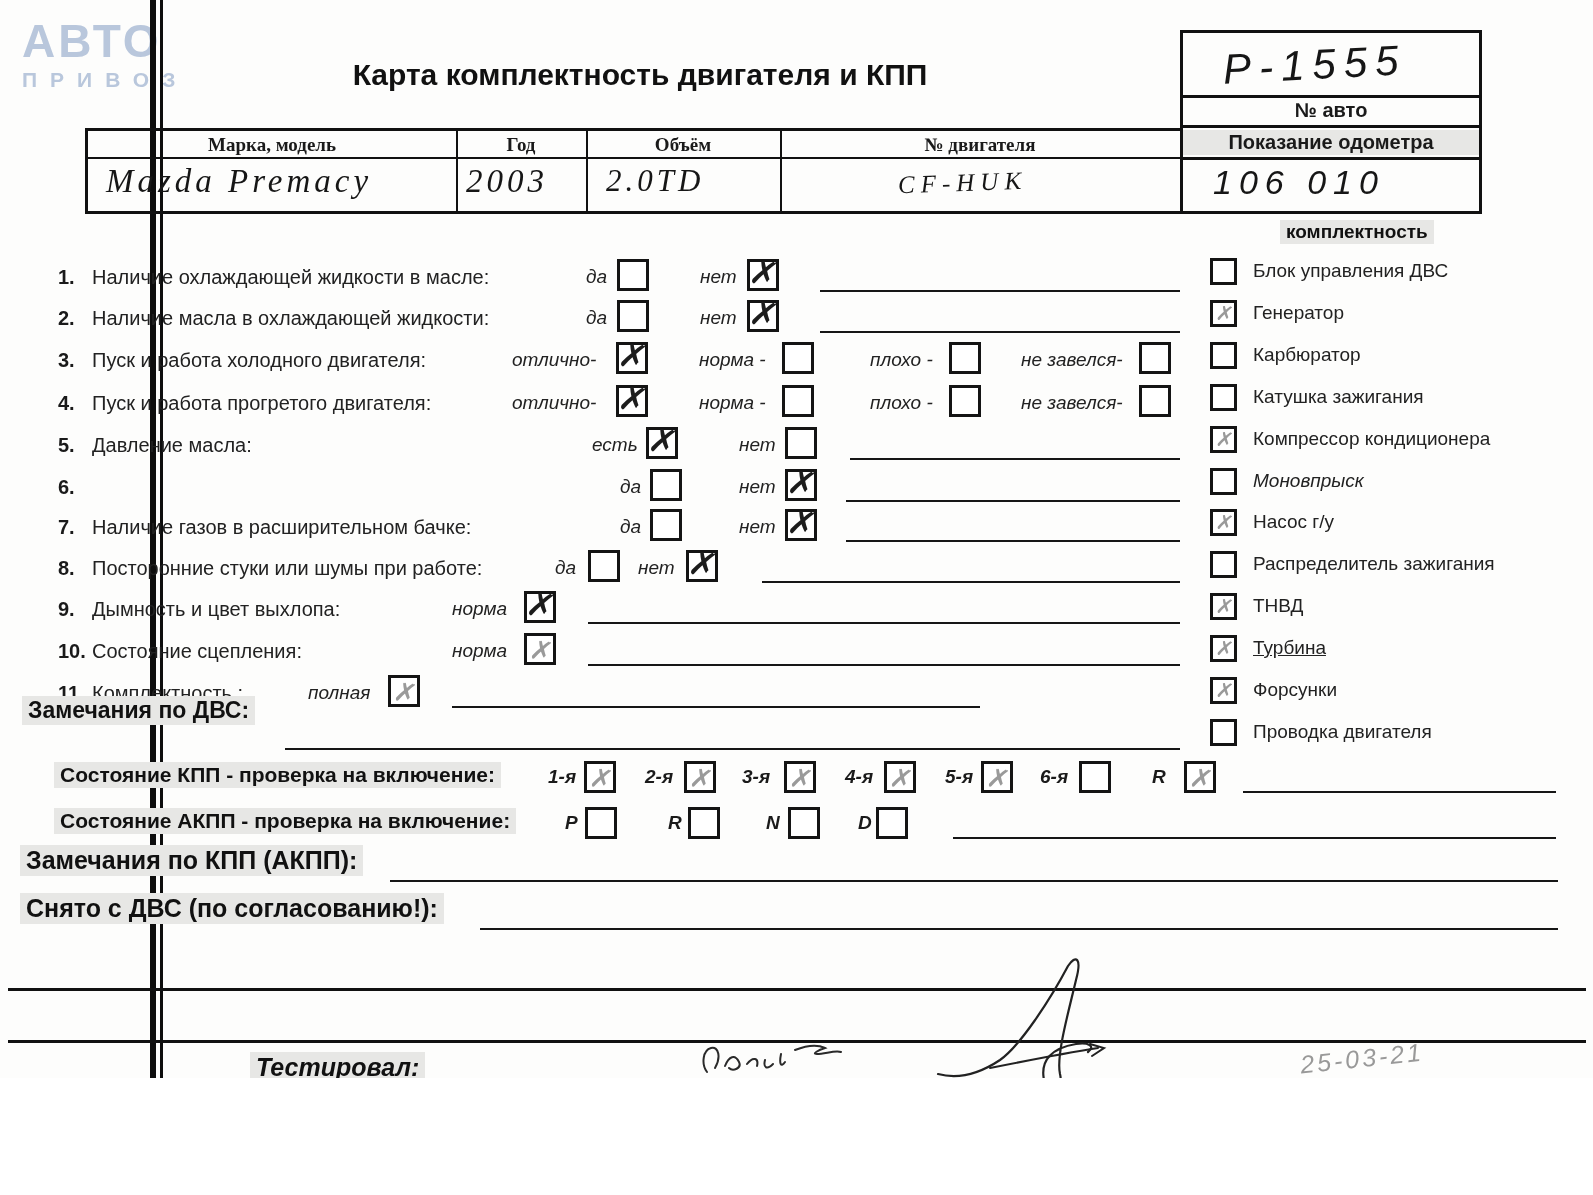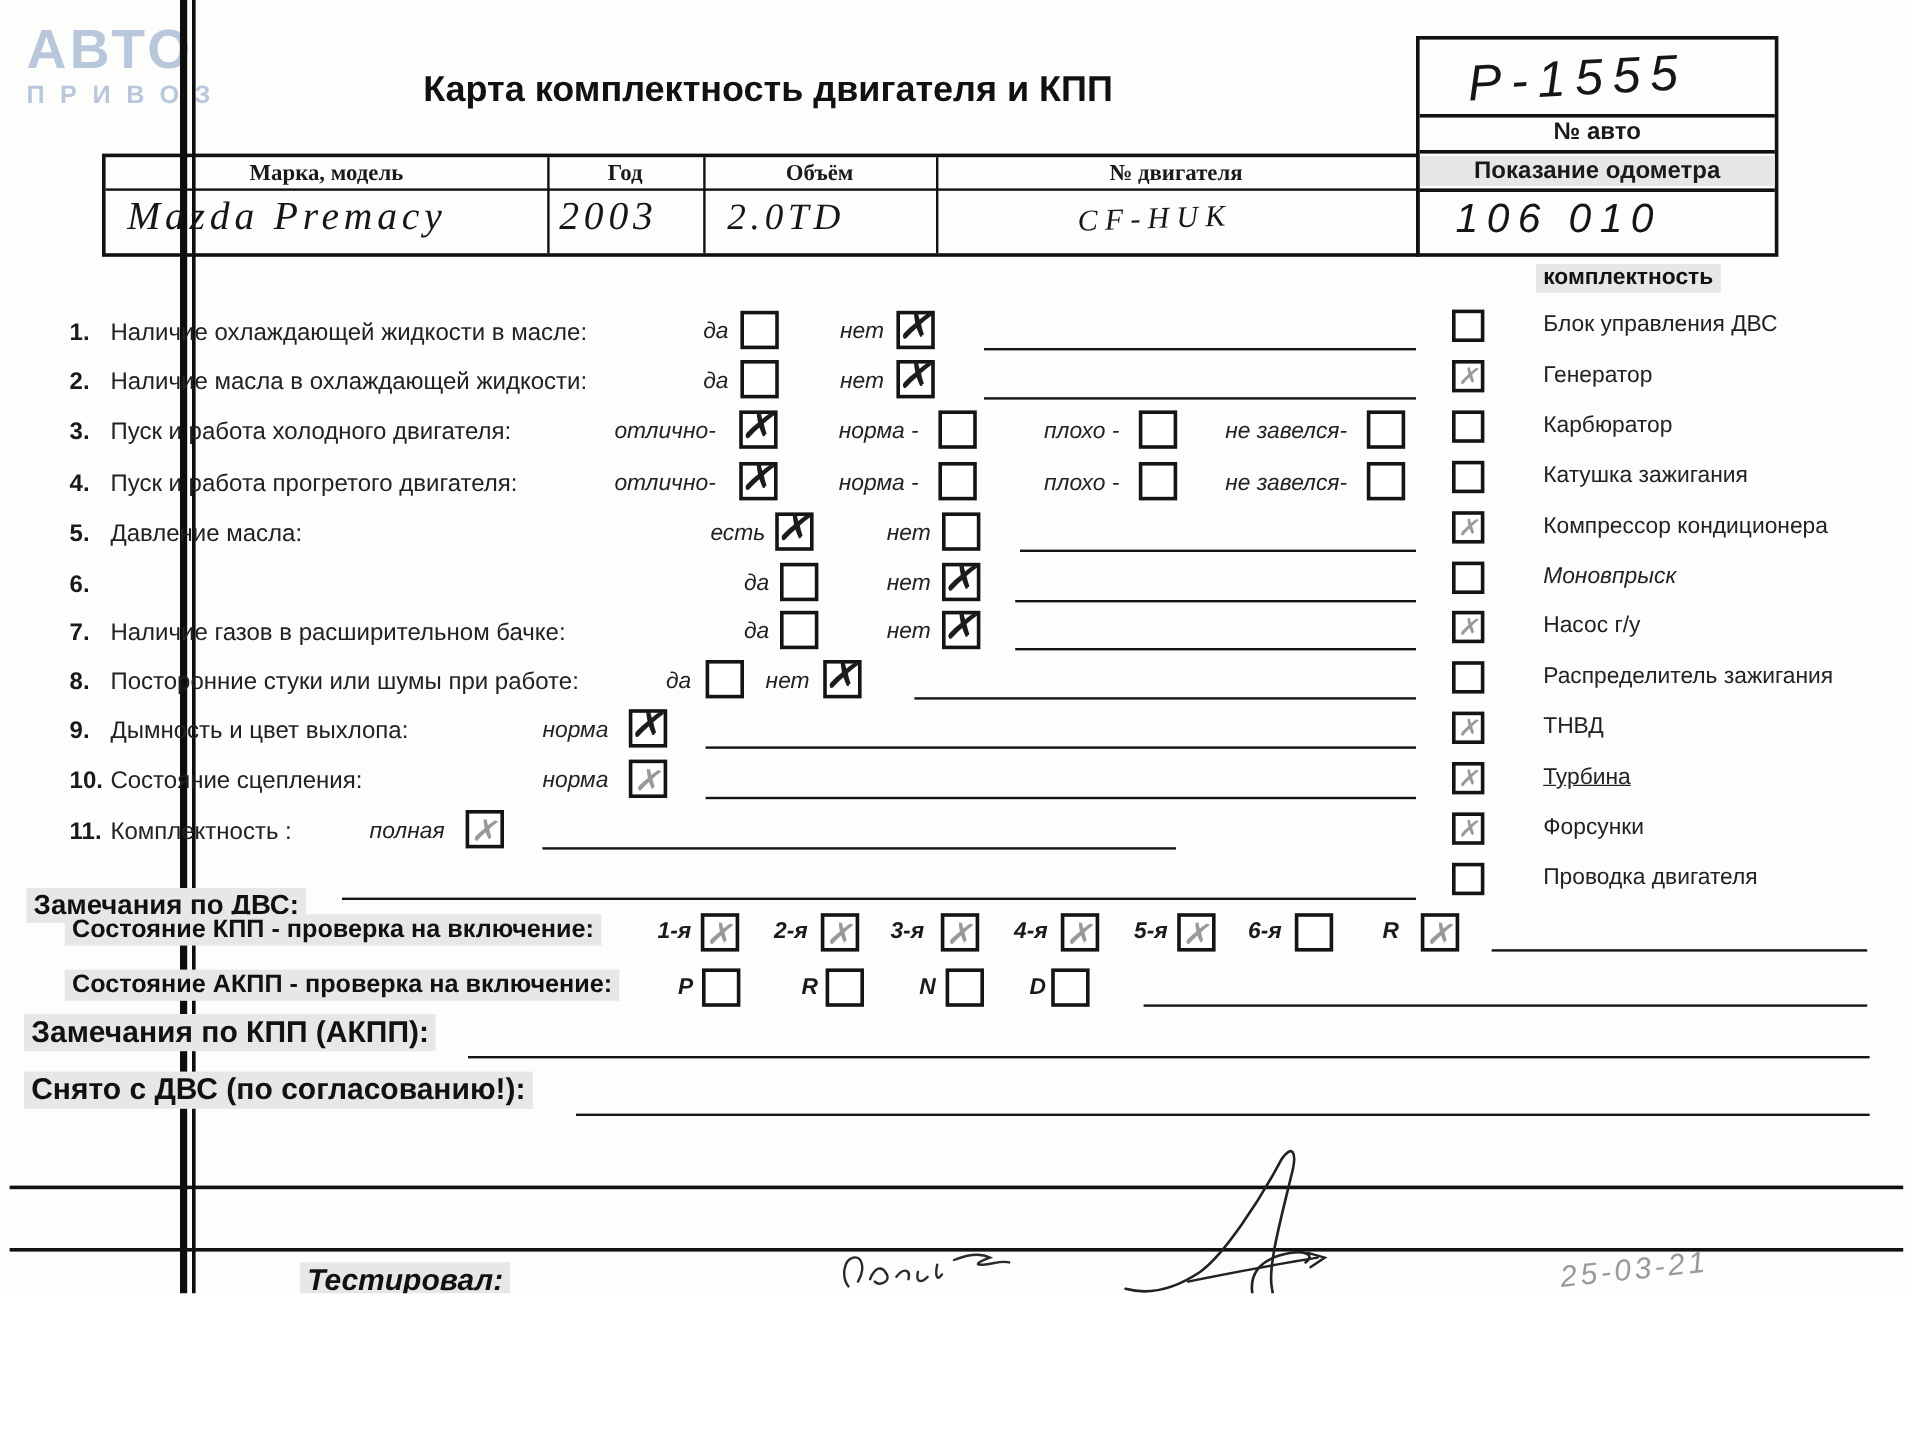--- a/index.html
+++ b/index.html
@@ -31,21 +31,21 @@
   .itext{position:absolute;left:92px;font-size:20px;line-height:34px;color:#222;}
   .optlab{position:absolute;font-size:19px;font-style:italic;line-height:34px;color:#222;white-space:nowrap;}
   .cbx{position:absolute;top:-1px;width:32px;height:32px;border:3px solid #141414;box-sizing:border-box;background:#fff;}
   .cbx .mk{position:absolute;left:0px;top:-6px;font-size:34px;line-height:34px;color:#1c1c1c;transform:rotate(12deg);}
   .cbx .mk.faint{color:#9a9a9a;font-size:27px;top:-2px;left:3px;}
   .uline{position:absolute;height:2px;background:#161616;}
   
   .comp-box{position:absolute;width:27px;height:27px;border:3px solid #141414;box-sizing:border-box;background:#fff;}
   .comp-box .mk{position:absolute;left:1px;top:-4px;font-size:26px;color:#1c1c1c;transform:rotate(10deg);}
   .comp-box .mk.faint{color:#9a9a9a;font-size:21px;top:-1px;left:3px;}
-  .comp-label{position:absolute;font-size:19px;color:#222;white-space:nowrap;margin-left:33px;}
+  .comp-label{position:absolute;font-size:19px;color:#222;white-space:nowrap;}
   .sec{font-weight:bold;color:#111;padding:1px 6px;}
   .glab{position:absolute;font-size:19px;font-style:italic;font-weight:bold;line-height:34px;}
   .fullline{left:8px;width:1578px;height:3px;background:#111;}
   .blab{font-size:19px;color:#222;text-align:center;}
   .faintdate{font-size:25px;color:#999;font-style:italic;letter-spacing:3px;transform:rotate(-6deg);}
 </style>
 </head>
 <body>
 
 <div class="page">
@@ -242,21 +242,21 @@
         <span class="num">11.</span>
         <span class="itext">Комплектность :</span>
         <span class="optlab" style="left: 308px;">полная</span>
         <span class="cbx" style="left: 388px;">
           <span class="mk faint">✗</span>
         </span>
         <span class="uline" style="left: 452px; top: 30px; width: 528px;"></span>
       </div>
     </div>
 
-  <div class="abs sec speckle" style="left:22px;top:696px;font-size:23px;margin-top:44px;">Замечания по ДВС:</div>
+  <div class="abs sec speckle" style="left:22px;top:696px;font-size:23px;">Замечания по ДВС:</div>
   <div class="abs uline" style="left:285px;top:748px;width:895px;"></div>
 
   <div class="row" style="top:760px;">
     <div class="abs sec speckle" style="left:54px;top:2px;font-size:21px;">Состояние КПП - проверка на включение:</div>
     <div id="kpp-opts">
         <span class="glab" style="left: 548px;">1-я</span>
         <span class="cbx" style="left: 584px; top: 1px;">
           <span class="mk faint">✗</span>
         </span>
         <span class="glab" style="left: 645px;">2-я</span>

